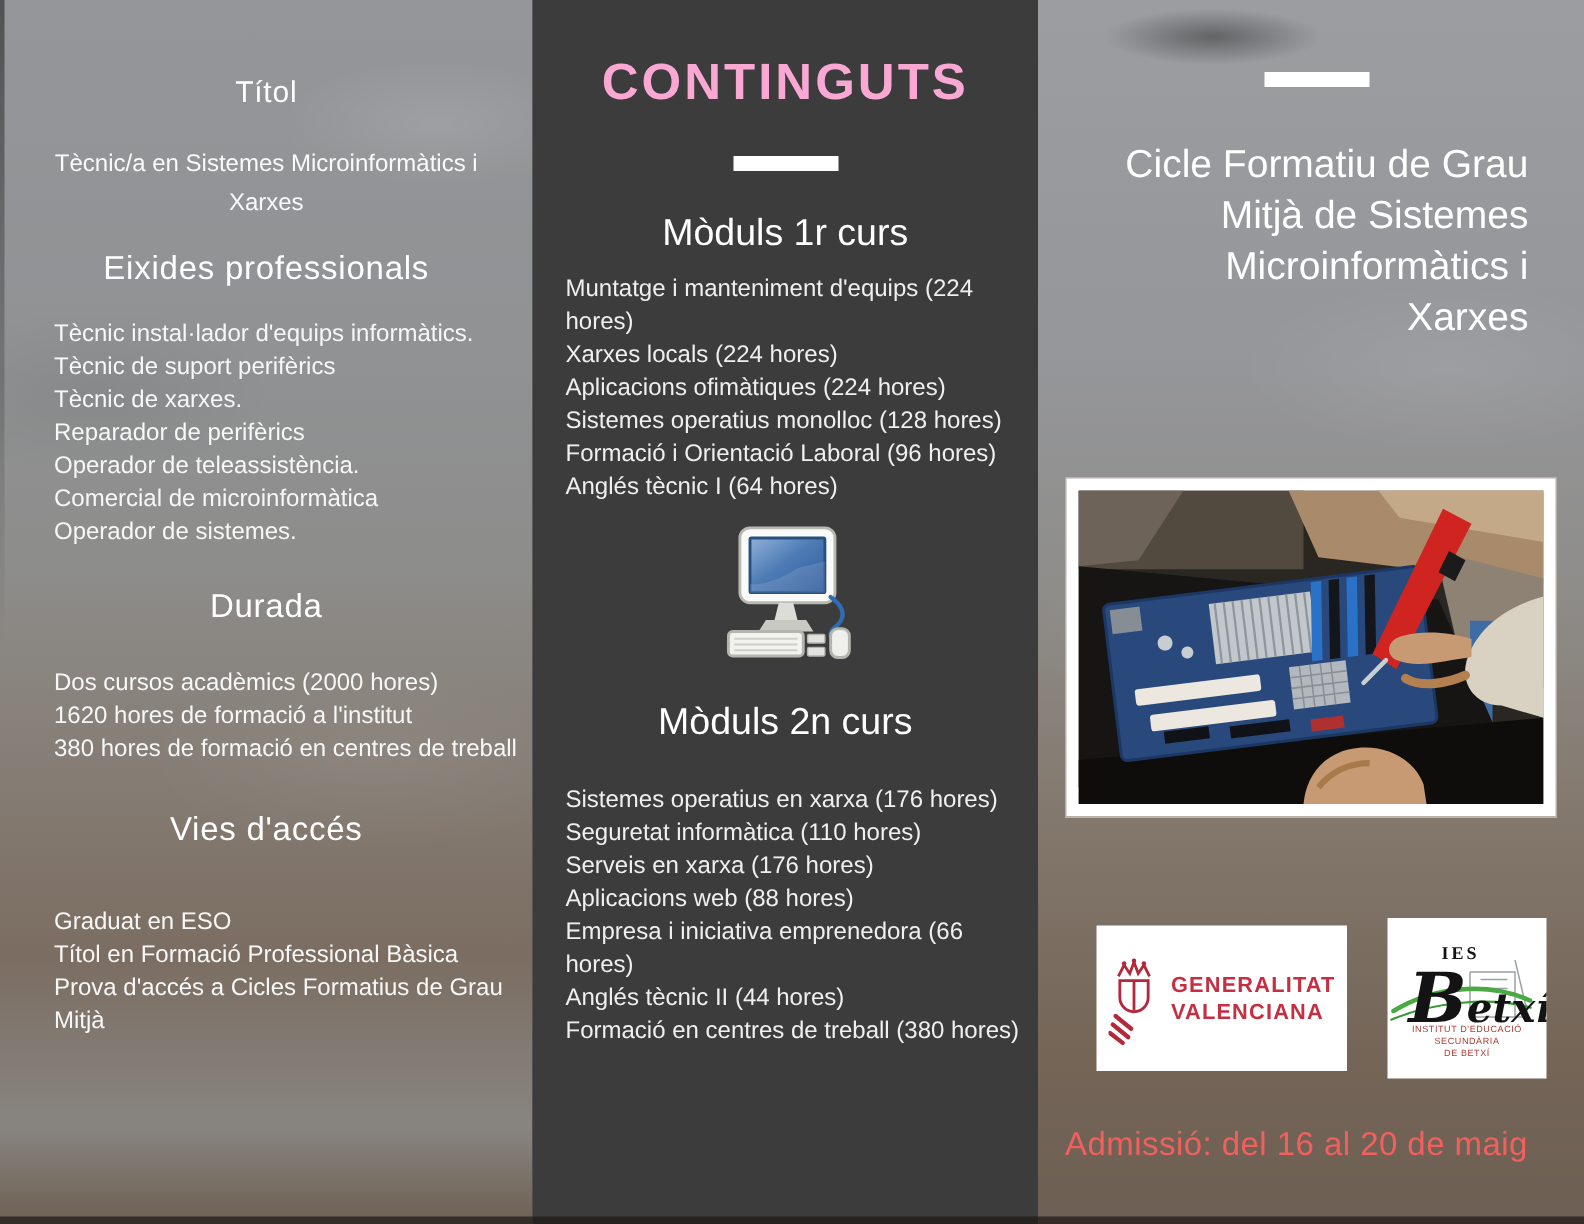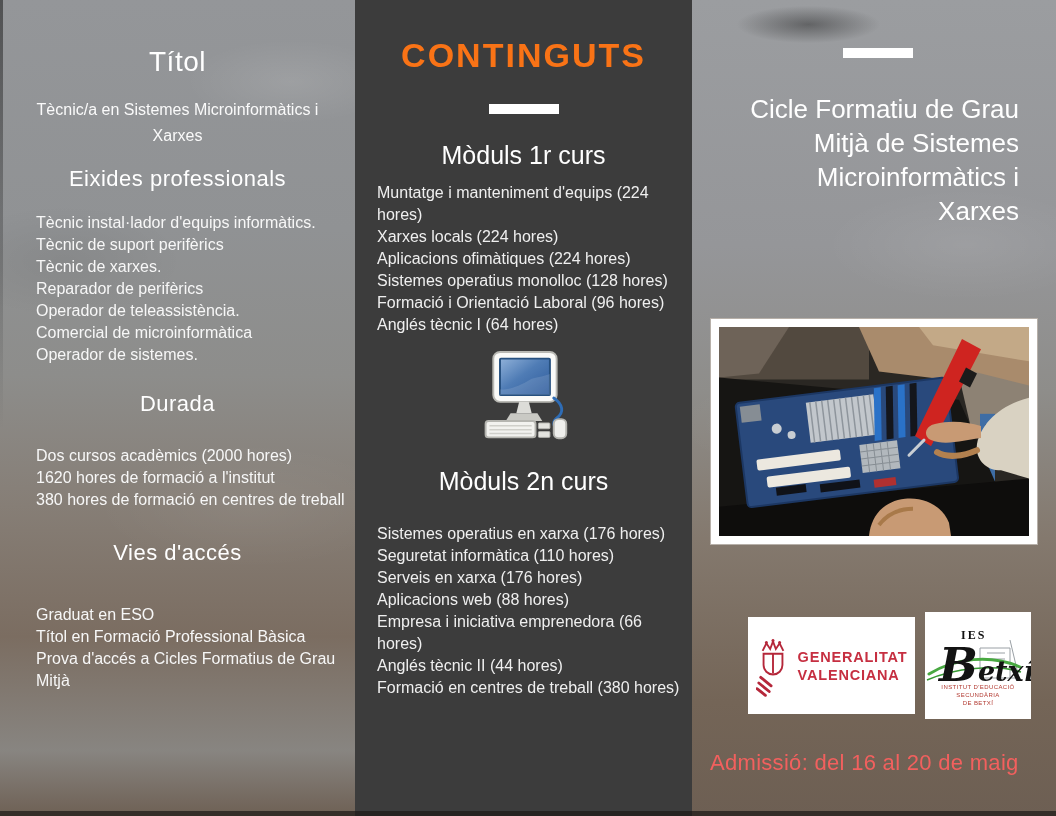--- a/index.html
+++ b/index.html
@@ -23,50 +23,50 @@
   .panel-right{left:692px;width:364px;
     background:
       radial-gradient(100px 26px at 32% 3%, rgba(15,15,15,.40), transparent 72%),
       radial-gradient(200px 80px at 75% 30%, rgba(255,255,255,.08), transparent 70%),
       radial-gradient(180px 70px at 30% 52%, rgba(255,255,255,.05), transparent 70%),
       linear-gradient(180deg,#9b9da0 0%,#959699 30%,#8e8d8a 48%,#84796e 66%,#746557 86%,#6d5f53 100%);}
 
   
   .panel-left{color:#fff;padding-top:45px;box-sizing:border-box;}
   .h-display{margin:0;color:#fff;text-align:center;font-weight:500;letter-spacing:.5px;}
-  .h28{font-size:28px;line-height:34px;}
+  .h28{font-size:20px;line-height:34px;}
   .h29{font-size:22px;line-height:35px;}
   .subtitle{width:318px;margin:18px auto 0;text-align:center;
             font-size:16px;line-height:26px;color:#fafafa;}
   .list{margin:0;color:#f7f7f7;font-size:16px;line-height:22px;}
   .list p{margin:0;}
   .left-list{margin-left:36px;width:310px;}
   .mt12{margin-top:12px;} .mt16{margin-top:16px;} .mt20{margin-top:20px;}
   .mt24{margin-top:24px;} .mt34{margin-top:34px;}
 
   
   .panel-mid{color:#fff;padding-top:34px;box-sizing:border-box;}
   .contents-title{margin:0;text-align:center;font-size:34px;line-height:42px;
-       font-weight:800;letter-spacing:2px;color:#f97316;}
+       font-weight:800;letter-spacing:2px;color:#f9a8d4;}
   .bar{width:70px;height:10px;background:#fff;margin:28px auto 0;}
   .mod-h{margin:26px 0 0;text-align:center;font-size:25px;line-height:31px;font-weight:500;color:#fff;}
   .mid-list{margin:11px 0 0 22px;width:305px;color:#efefef;}
   .computer-icon{display:block;margin:14px auto 0;width:96px;height:96px;}
   .mod-h2{margin-top:20px;}
   .mid-list2{margin-top:26px;}
 
   
   .r-bar{position:absolute;top:48px;left:151px;width:70px;height:10px;background:#fff;}
   .r-title{position:absolute;top:92px;left:37px;width:290px;margin:0;text-align:right;
        color:#fff;font-size:26px;line-height:34px;font-weight:400;}
   .photo-frame{position:absolute;top:318px;left:18px;width:328px;height:227px;
        box-sizing:border-box;background:#fff;border:1px solid #b7b0a9;padding:8px;}
   .photo{width:100%;height:100%;display:block;}
   .logo-card{position:absolute;background:#fff;}
-  .gv-card{top:617px;left:56px;width:167px;height:97px;display:flex;align-items:center;
+  .gv-card{top:617px;left:39px;width:167px;height:97px;display:flex;align-items:center;
        justify-content:center;gap:8px;box-sizing:border-box;padding:6px;}
   .gv-emblem{width:34px;height:62px;flex:0 0 auto;}
   .gv-text{color:var(--gv-red,#c62f41);font-weight:700;font-size:14.5px;line-height:18px;
        letter-spacing:.8px;}
   .ies-card{top:612px;left:233px;width:106px;height:107px;overflow:hidden;}
   .ies-art{position:absolute;left:0;top:0;width:98px;height:107px;}
   .ies-acronym{position:absolute;top:16px;left:36px;font-family:"Liberation Serif","DejaVu Serif",serif;
        font-weight:700;font-size:12px;letter-spacing:2px;color:#111;}
   .ies-name{position:absolute;top:28px;left:14px;margin:0;color:#131313;
        font-family:"DejaVu Serif","Liberation Serif",serif;font-style:italic;font-weight:700;

